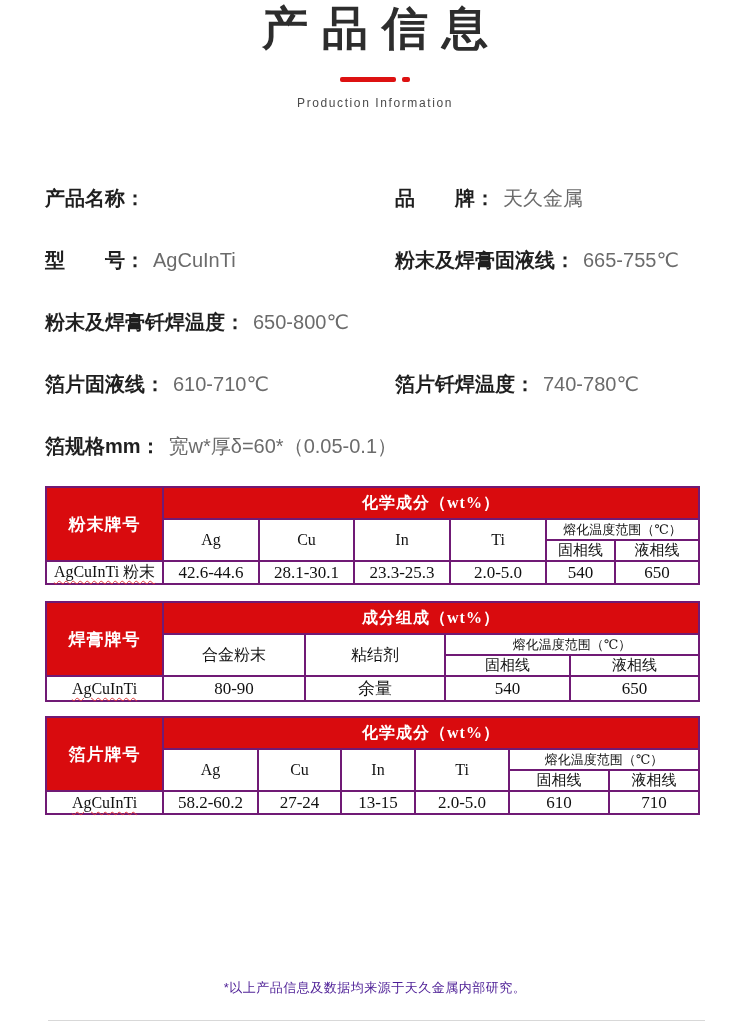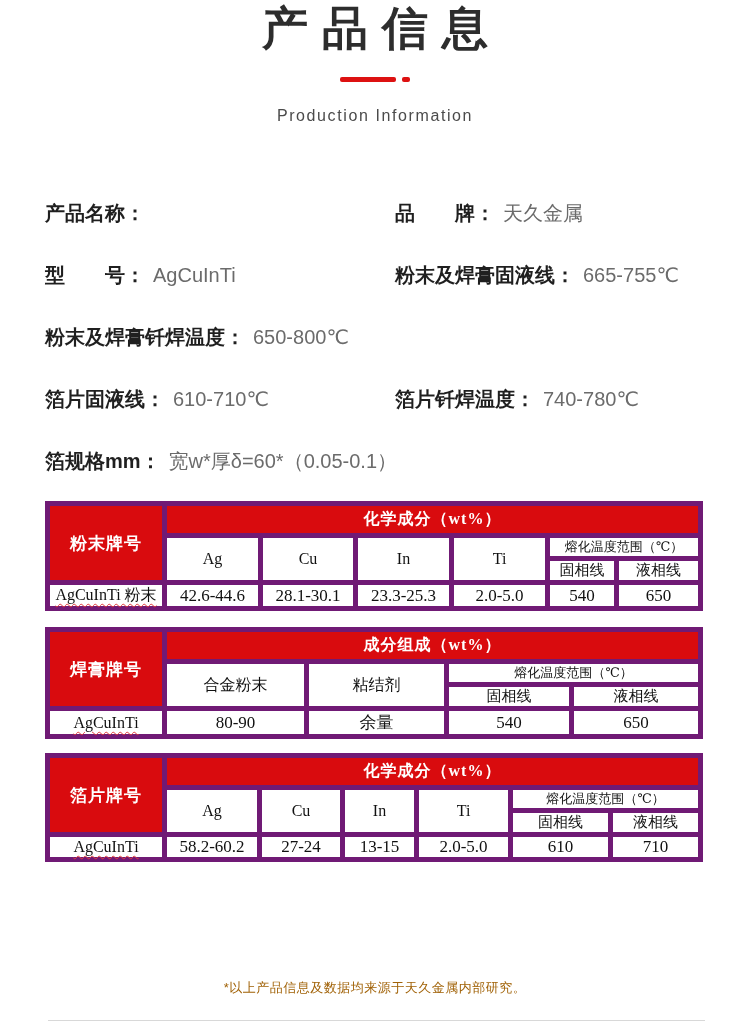--- a/index.html
+++ b/index.html
@@ -14,60 +14,60 @@
   }
   
   .header{text-align:center;}
   .title{
     margin:0;font-size:46px;line-height:56px;font-weight:900;color:#2d2d2d;
     letter-spacing:14px;padding-left:14px;
   }
   .dash-row{margin-top:21px;display:flex;justify-content:center;align-items:center;gap:6px;}
   .dash-bar{width:56px;height:5px;background:var(--accent-red);border-radius:2px;}
   .dash-dot{width:8px;height:5px;background:var(--accent-red);border-radius:2px;}
-  .subtitle{margin-top:25px;font-size:16px;letter-spacing:1.6px;color:#4b4b4b;}
+  .subtitle{margin-top:14px;font-size:12px;letter-spacing:1.6px;color:#4b4b4b;}
   
   .info{margin:77px 0 0 45px;width:660px;}
   .info-row{display:flex;align-items:flex-end;height:22px;margin-bottom:40px;font-size:20px;line-height:22px;white-space:nowrap;}
   .info-row:last-child{margin-bottom:0;}
   .pair-left{width:350px;flex:0 0 350px;display:flex;}
   .pair-right{flex:1;display:flex;}
   .pair-left.wide{overflow:visible;}
   .lbl{font-weight:bold;color:#1f1f1f;white-space:pre;}
   .val{color:#6b6b6b;margin-left:8px;white-space:pre;}
   
   .ptable{
     border-collapse:collapse;table-layout:fixed;margin-left:45px;
     font-family:"Liberation Serif","DejaVu Serif",serif;color:#111;
     border:2px solid #000;
   }
   .t1{margin-top:29px;}
   .t2{margin-top:16px;}
   .t3{margin-top:14px;}
-  .ptable td{border:5px solid #701a75;text-align:center;vertical-align:middle;padding:0 2px;}
+  .ptable td{border:2px solid #701a75;text-align:center;vertical-align:middle;padding:0 2px;}
   .red{background:var(--table-red);color:#ffffff;font-weight:bold;}
   .side-hd{font-size:17px;letter-spacing:1px;}
   .group-hd{font-size:16px;letter-spacing:1px;}
   .col-hd{font-size:16px;font-weight:normal;}
   .melt-hd{font-size:13px;}
   .sub-hd{font-size:15px;}
   .r1{height:32px;}
   .r2a{height:21px;}
   .r2b{height:20px;}
   .r3{height:23px;}
   .data-cell{font-size:17px;}
   .row-label{
     font-size:16px;
     text-decoration-line:underline;text-decoration-style:wavy;
     text-decoration-color:#e03a3a;text-decoration-thickness:1px;
     text-underline-offset:3px;
   }
   
   .footnote{position:absolute;left:0;top:979px;width:750px;text-align:center;
-    font-size:13px;color:#a16207;letter-spacing:0.5px;}
+    font-size:13px;color:#4c1d95;letter-spacing:0.5px;}
   .bottom-line{position:absolute;left:48px;top:1020px;width:657px;height:0;
     border-top:1px solid #d8d8d8;}
 </style>
 </head>
 <body>
 
 <div class="header">
   <h1 class="title">产品信息</h1>
   <div class="dash-row">
     <span class="dash-bar"></span>

